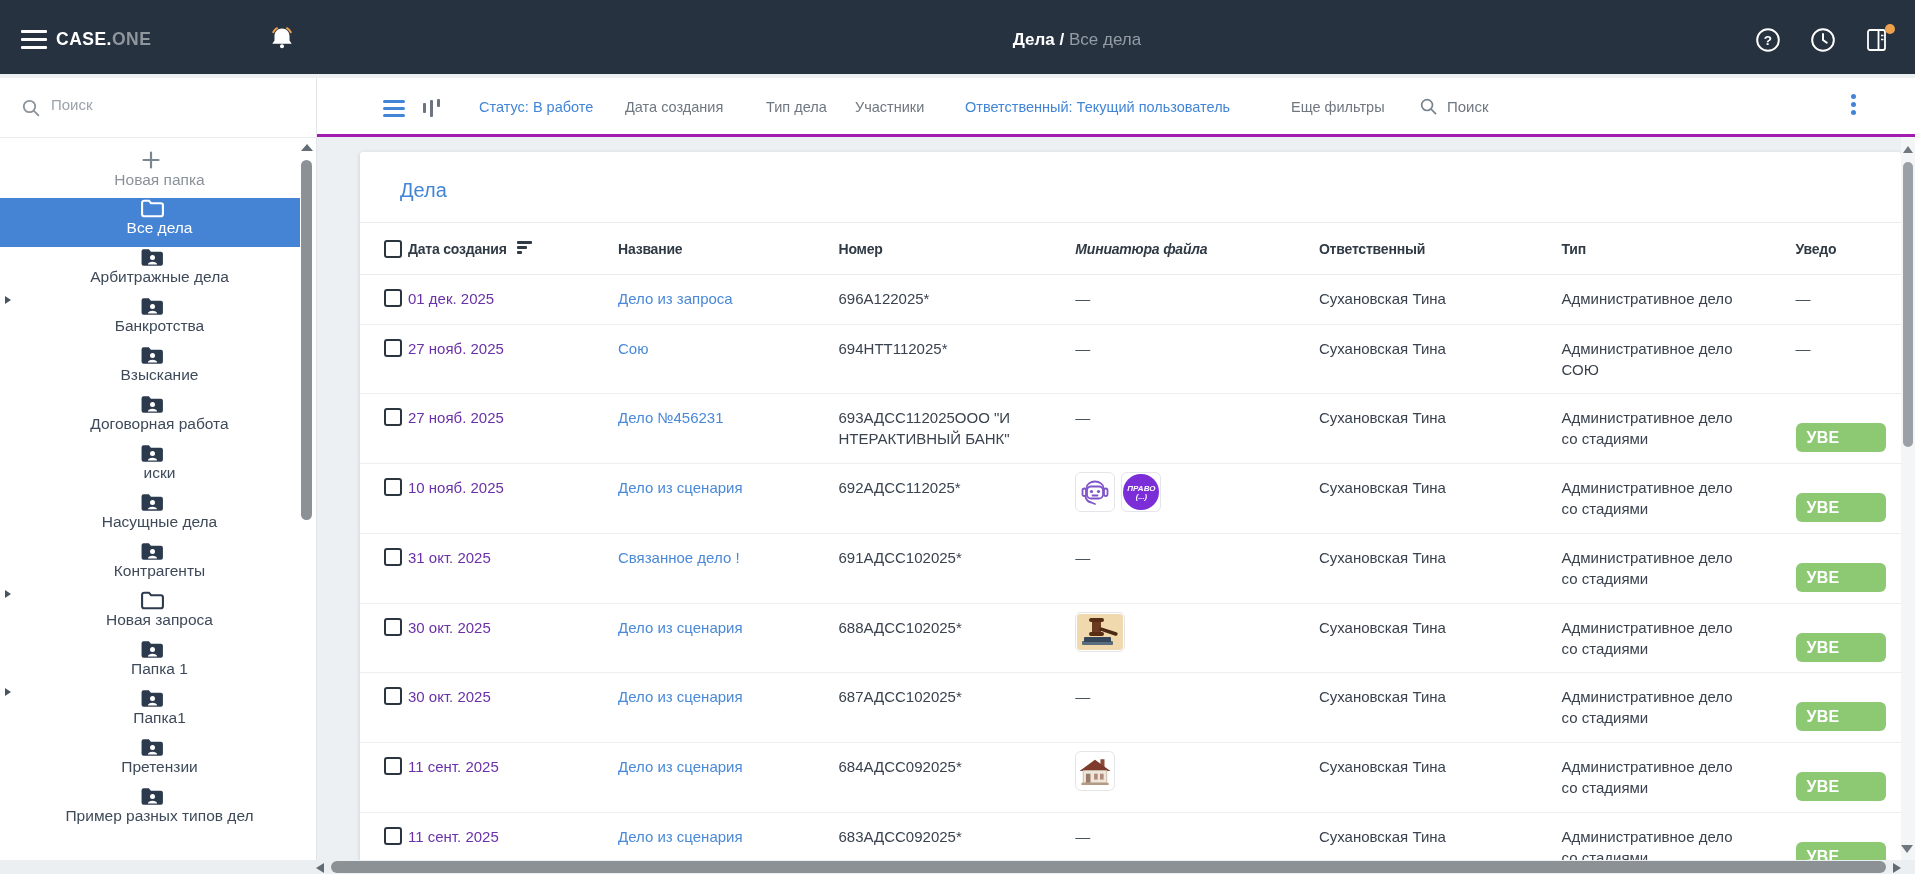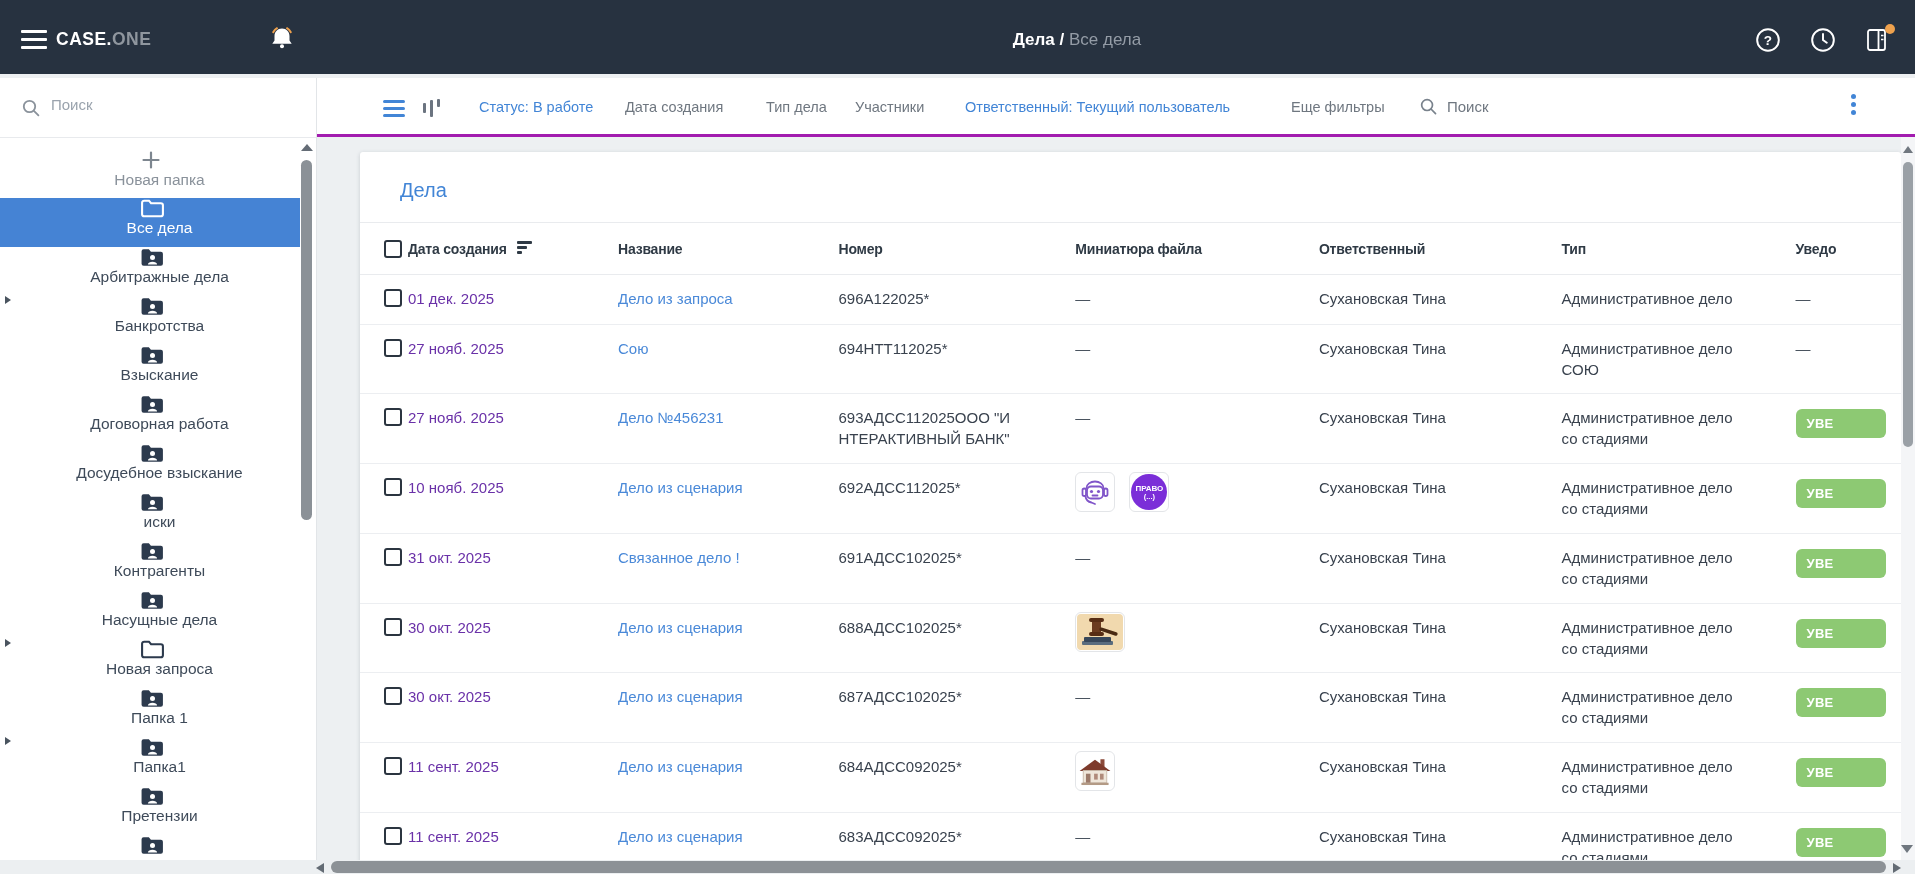--- a/index.html
+++ b/index.html
@@ -50,38 +50,38 @@
   .fb-dots i{display:block;width:5px;height:5px;border-radius:50%;background:#4285d6;margin:0 auto 3px;}
 
   
   .content{position:absolute;left:318px;top:137px;right:0;bottom:0;background:#edf0f2;overflow:hidden;}
   .card{position:absolute;left:42px;top:15px;width:1541px;height:900px;background:#fff;border-radius:3px;
         box-shadow:0 1px 4px rgba(35,45,60,.18);overflow:hidden;}
   .card-title{padding:26px 0 19px 40px;font-size:20px;color:#4285d6;line-height:25px;}
   .thead{display:flex;align-items:center;height:53px;padding-left:24px;border-top:1px solid #e9ebee;border-bottom:1px solid #e9ebee;box-sizing:border-box;}
   .th{font-size:14px;font-weight:700;color:#2f3a45;letter-spacing:-.2px;display:flex;align-items:center;}
   .row{display:flex;align-items:flex-start;padding:13px 0 0 24px;border-bottom:1px solid #eceef1;box-sizing:border-box;}
-  .c0{width:25px;}.c1{width:219px;}.c2{width:230px;}.c3{width:247px;}.c4{width:254px;}.c5{width:253px;}.c6{width:244px;}.c7{width:110px;}
+  .c0{width:25px;}.c1{width:219px;}.c2{width:230px;}.c3{width:247px;}.c4{width:254px;font-style:italic;}.c5{width:253px;}.c6{width:244px;}.c7{width:110px;}
   .cell{font-size:15px;color:#39424e;line-height:21px;}
   .cbx{width:18px;height:18px;border:2px solid #2b3540;border-radius:3px;background:#fff;box-sizing:border-box;cursor:pointer;margin-top:1px;}
   .date{color:#6a31a8;}
   .name{color:#4a89d8;cursor:pointer;}
   .num{max-width:178px;word-break:break-all;}
   .typ{max-width:190px;}
   .dash{color:#4a545f;}
   .sort{margin-left:10px;display:inline-block;}
   .sort i{display:block;height:2.5px;background:#2f3a45;margin-bottom:2.5px;border-radius:1px;}
-  .thumbs{display:flex;gap:14px;margin-top:-5px;}
+  .thumbs{display:flex;gap:6px;margin-top:-5px;}
   .thumb{width:38px;height:38px;border:1px solid #e3e5e8;border-radius:6px;background:#fff;display:flex;align-items:center;justify-content:center;overflow:hidden;cursor:pointer;}
   .thumb.wide{width:48px;}
   .thumb-pravo{width:36px;height:36px;border-radius:50%;background:#7b2ed8;color:#fff;display:flex;flex-direction:column;align-items:center;justify-content:center;font-weight:bold;}
   .thumb-pravo b{font-size:8px;line-height:9px;}
   .thumb-pravo s{text-decoration:none;font-size:7.5px;line-height:8px;}
   .badge{display:inline-block;width:90px;height:29px;line-height:29px;background:#8dc973;color:#fff;
-         font-size:13px;font-weight:bold;border-radius:6px;padding-left:11px;box-sizing:border-box;margin-top:2px;letter-spacing:.3px;}
+         font-size:16px;font-weight:bold;border-radius:6px;padding-left:11px;box-sizing:border-box;margin-top:16px;letter-spacing:.3px;}
 
   
   .vtrack{position:absolute;right:0;top:137px;width:14px;height:724px;background:#f4f5f7;z-index:20;}
   .v-up{position:absolute;right:2px;top:146px;width:0;height:0;border-bottom:7px solid #70777f;border-left:5.5px solid transparent;border-right:5.5px solid transparent;z-index:21;}
   .v-thumb{position:absolute;right:2px;top:162px;width:10px;height:285px;background:#9aa0a6;border-radius:5px;z-index:21;}
   .v-down{position:absolute;right:2px;top:845px;width:0;height:0;border-top:8px solid #70777f;border-left:6px solid transparent;border-right:6px solid transparent;z-index:21;}
   .hbar{position:absolute;left:0;bottom:0;height:14px;right:0;background:#eceff1;z-index:22;}
   .h-left{position:absolute;left:316px;top:863px;width:0;height:0;border-right:8px solid #636b74;border-top:5.5px solid transparent;border-bottom:5.5px solid transparent;z-index:23;}
   .h-thumb{position:absolute;left:331px;top:861px;width:1555px;height:12px;background:#8c9196;border-radius:6px;z-index:23;}
   .h-right{position:absolute;left:1893px;top:863px;width:0;height:0;border-left:8px solid #636b74;border-top:5.5px solid transparent;border-bottom:5.5px solid transparent;z-index:23;}
@@ -198,51 +198,41 @@
           <span>Договорная работа</span>
         </div>
         <div class="side-item">
           <span class="ficon">
             <svg width="25" height="21" viewBox="0 0 24 20">
               <path d="M1.5 4a2 2 0 0 1 2-2h5l2 2.4H20a2 2 0 0 1 2 2V16a2 2 0 0 1-2 2h-16.5a2 2 0 0 1-2-2Z" fill="#2c3a4d"></path>
               <circle cx="12" cy="10" r="2.4" fill="#fff"></circle>
               <path d="M7.6 16.6c0-3.4 8.8-3.4 8.8 0Z" fill="#fff"></path>
             </svg>
           </span>
-          <span>Досудебное взыскание</span>
-        </div>
-        <div class="side-item">
-          <span class="ficon">
-            <svg width="25" height="21" viewBox="0 0 24 20">
-              <path d="M1.5 4a2 2 0 0 1 2-2h5l2 2.4H20a2 2 0 0 1 2 2V16a2 2 0 0 1-2 2h-16.5a2 2 0 0 1-2-2Z" fill="#2c3a4d"></path>
-              <circle cx="12" cy="10" r="2.4" fill="#fff"></circle>
-              <path d="M7.6 16.6c0-3.4 8.8-3.4 8.8 0Z" fill="#fff"></path>
-            </svg>
-          </span>
           <span>иски</span>
         </div>
         <div class="side-item">
           <span class="ficon">
             <svg width="25" height="21" viewBox="0 0 24 20">
               <path d="M1.5 4a2 2 0 0 1 2-2h5l2 2.4H20a2 2 0 0 1 2 2V16a2 2 0 0 1-2 2h-16.5a2 2 0 0 1-2-2Z" fill="#2c3a4d"></path>
               <circle cx="12" cy="10" r="2.4" fill="#fff"></circle>
               <path d="M7.6 16.6c0-3.4 8.8-3.4 8.8 0Z" fill="#fff"></path>
             </svg>
           </span>
+          <span>Насущные дела</span>
+        </div>
+        <div class="side-item">
+          <span class="ficon">
+            <svg width="25" height="21" viewBox="0 0 24 20">
+              <path d="M1.5 4a2 2 0 0 1 2-2h5l2 2.4H20a2 2 0 0 1 2 2V16a2 2 0 0 1-2 2h-16.5a2 2 0 0 1-2-2Z" fill="#2c3a4d"></path>
+              <circle cx="12" cy="10" r="2.4" fill="#fff"></circle>
+              <path d="M7.6 16.6c0-3.4 8.8-3.4 8.8 0Z" fill="#fff"></path>
+            </svg>
+          </span>
           <span>Контрагенты</span>
-        </div>
-        <div class="side-item">
-          <span class="ficon">
-            <svg width="25" height="21" viewBox="0 0 24 20">
-              <path d="M1.5 4a2 2 0 0 1 2-2h5l2 2.4H20a2 2 0 0 1 2 2V16a2 2 0 0 1-2 2h-16.5a2 2 0 0 1-2-2Z" fill="#2c3a4d"></path>
-              <circle cx="12" cy="10" r="2.4" fill="#fff"></circle>
-              <path d="M7.6 16.6c0-3.4 8.8-3.4 8.8 0Z" fill="#fff"></path>
-            </svg>
-          </span>
-          <span>Насущные дела</span>
         </div>
         <div class="side-item">
           <span class="chev"></span>
           <span class="ficon">
             <svg width="25" height="21" viewBox="0 0 24 20">
               <path d="M2 4.5a2 2 0 0 1 2-2h4.6l2 2.4H20a2 2 0 0 1 2 2V15.5a2 2 0 0 1-2 2H4a2 2 0 0 1-2-2Z" fill="none" stroke="#2c3a4d" stroke-width="2"></path>
             </svg>
           </span>
           <span>Новая запроса</span>
         </div>

